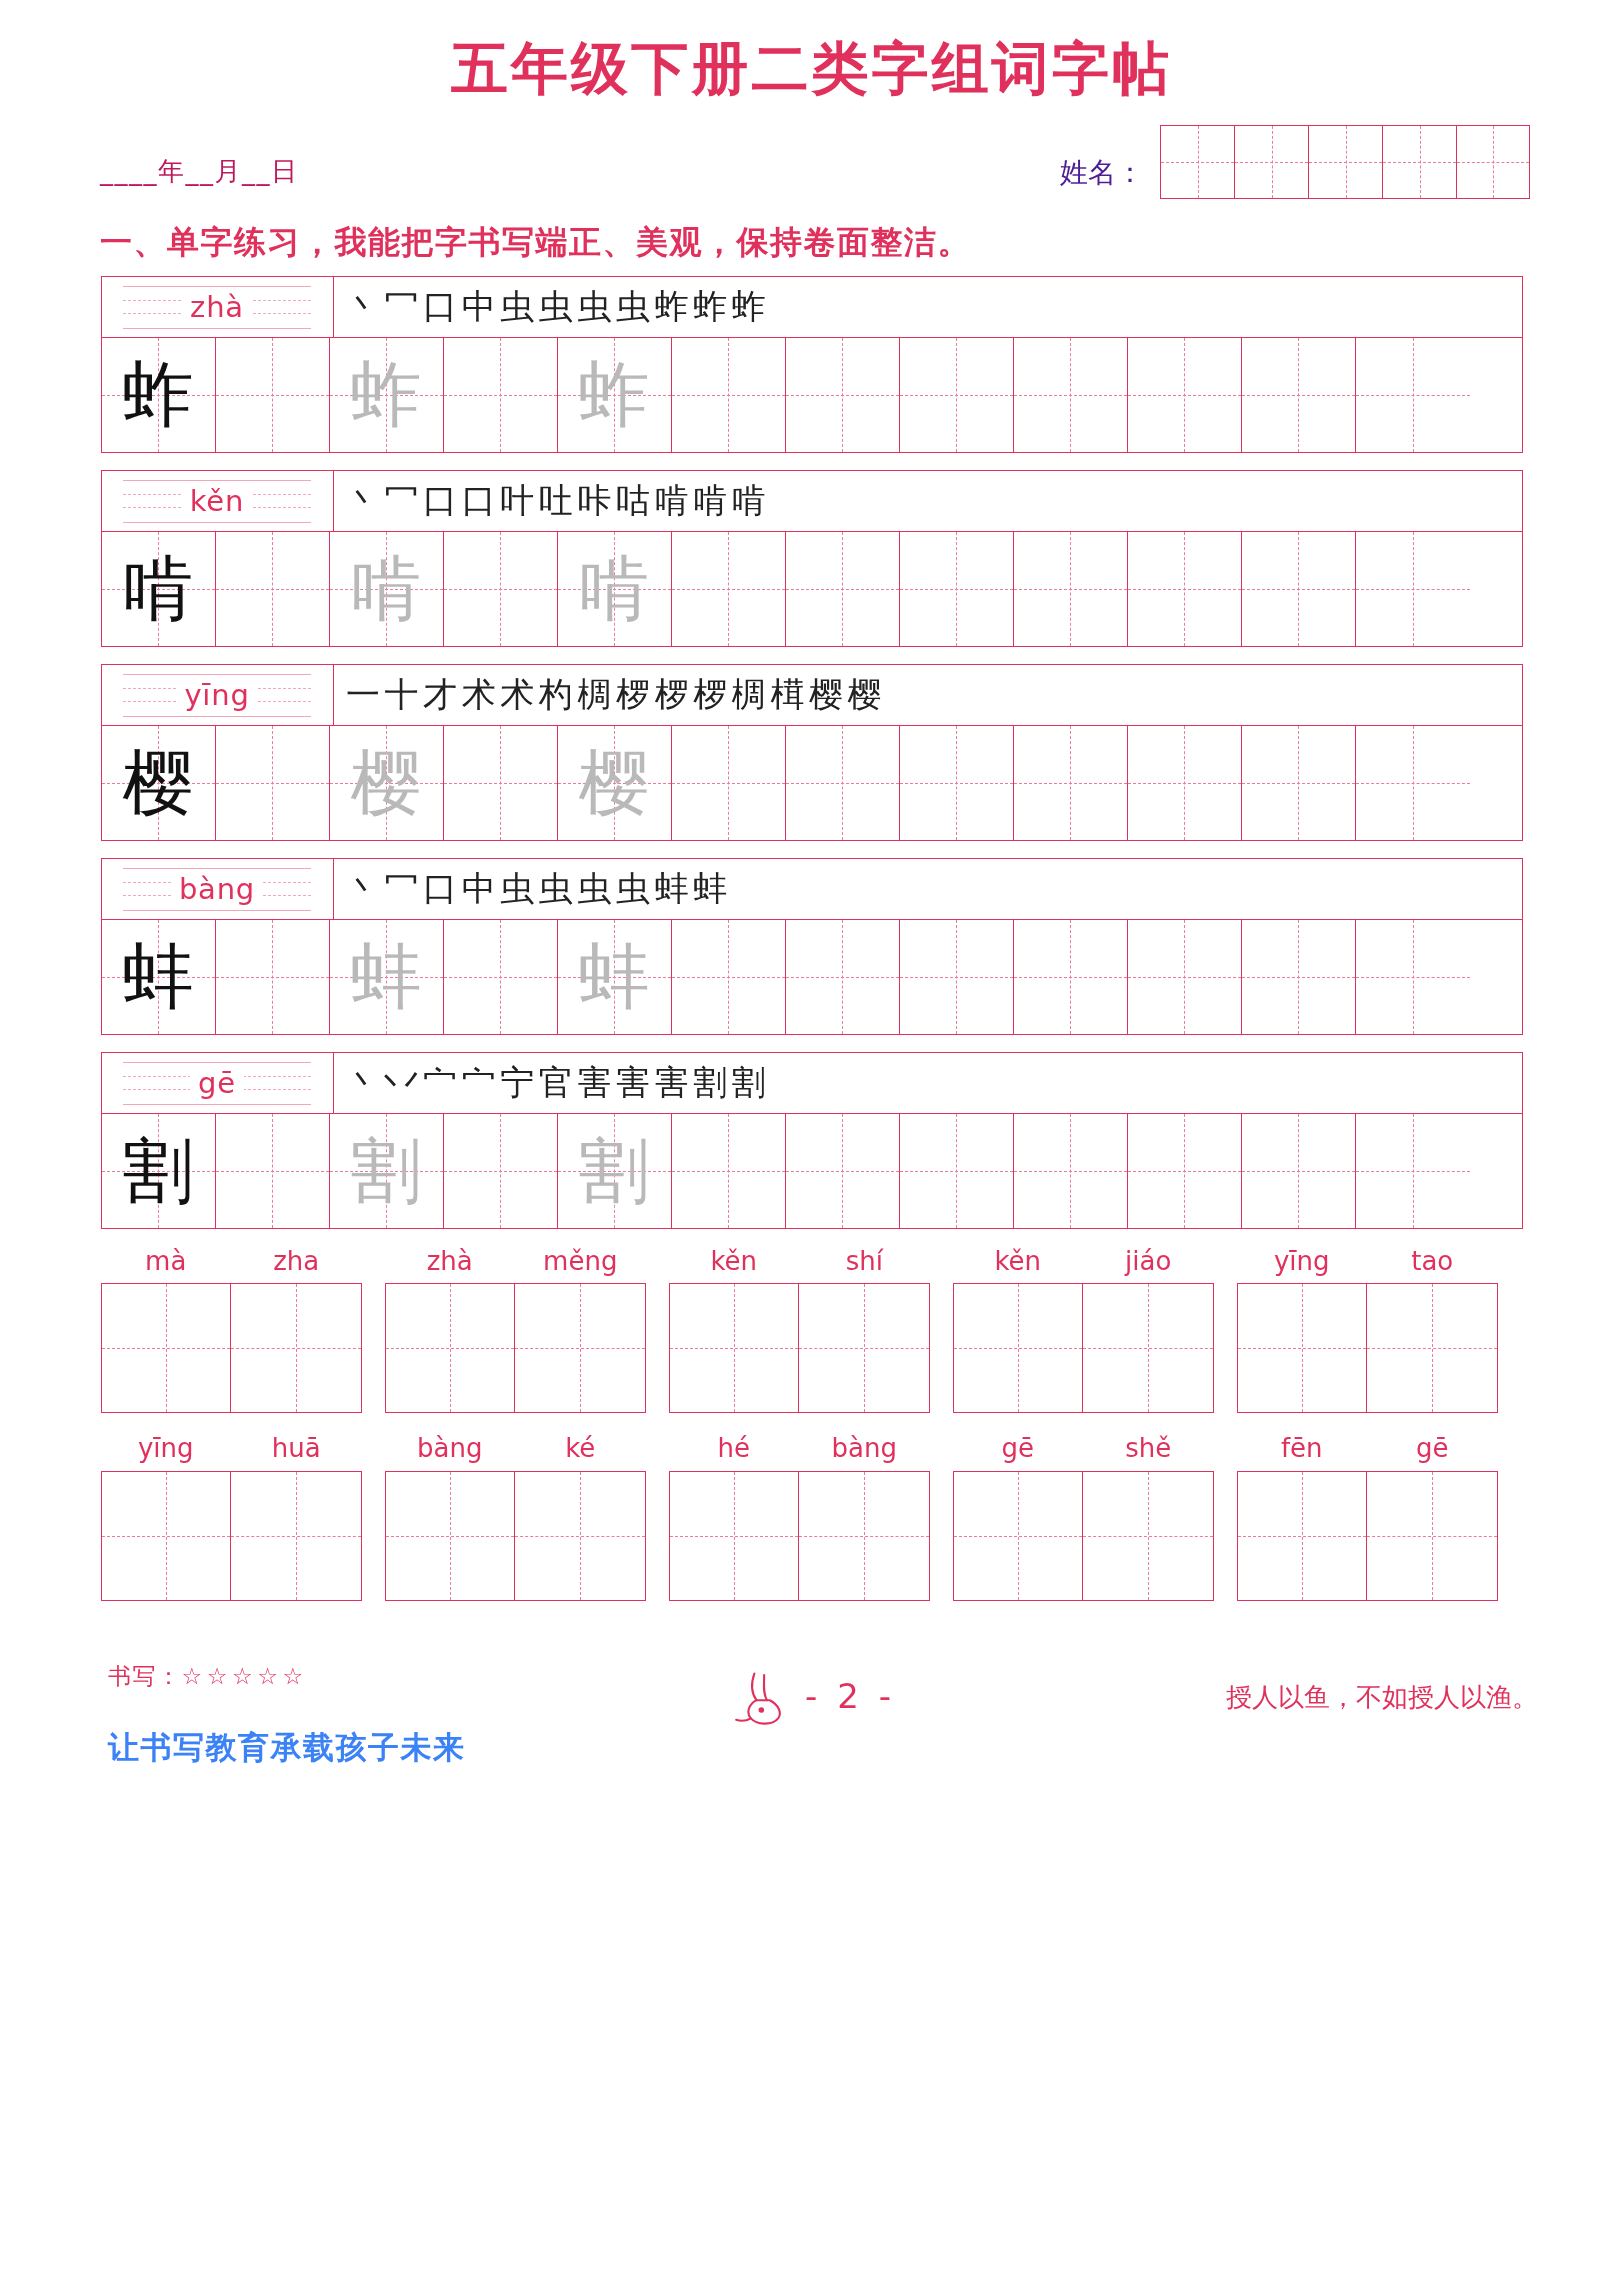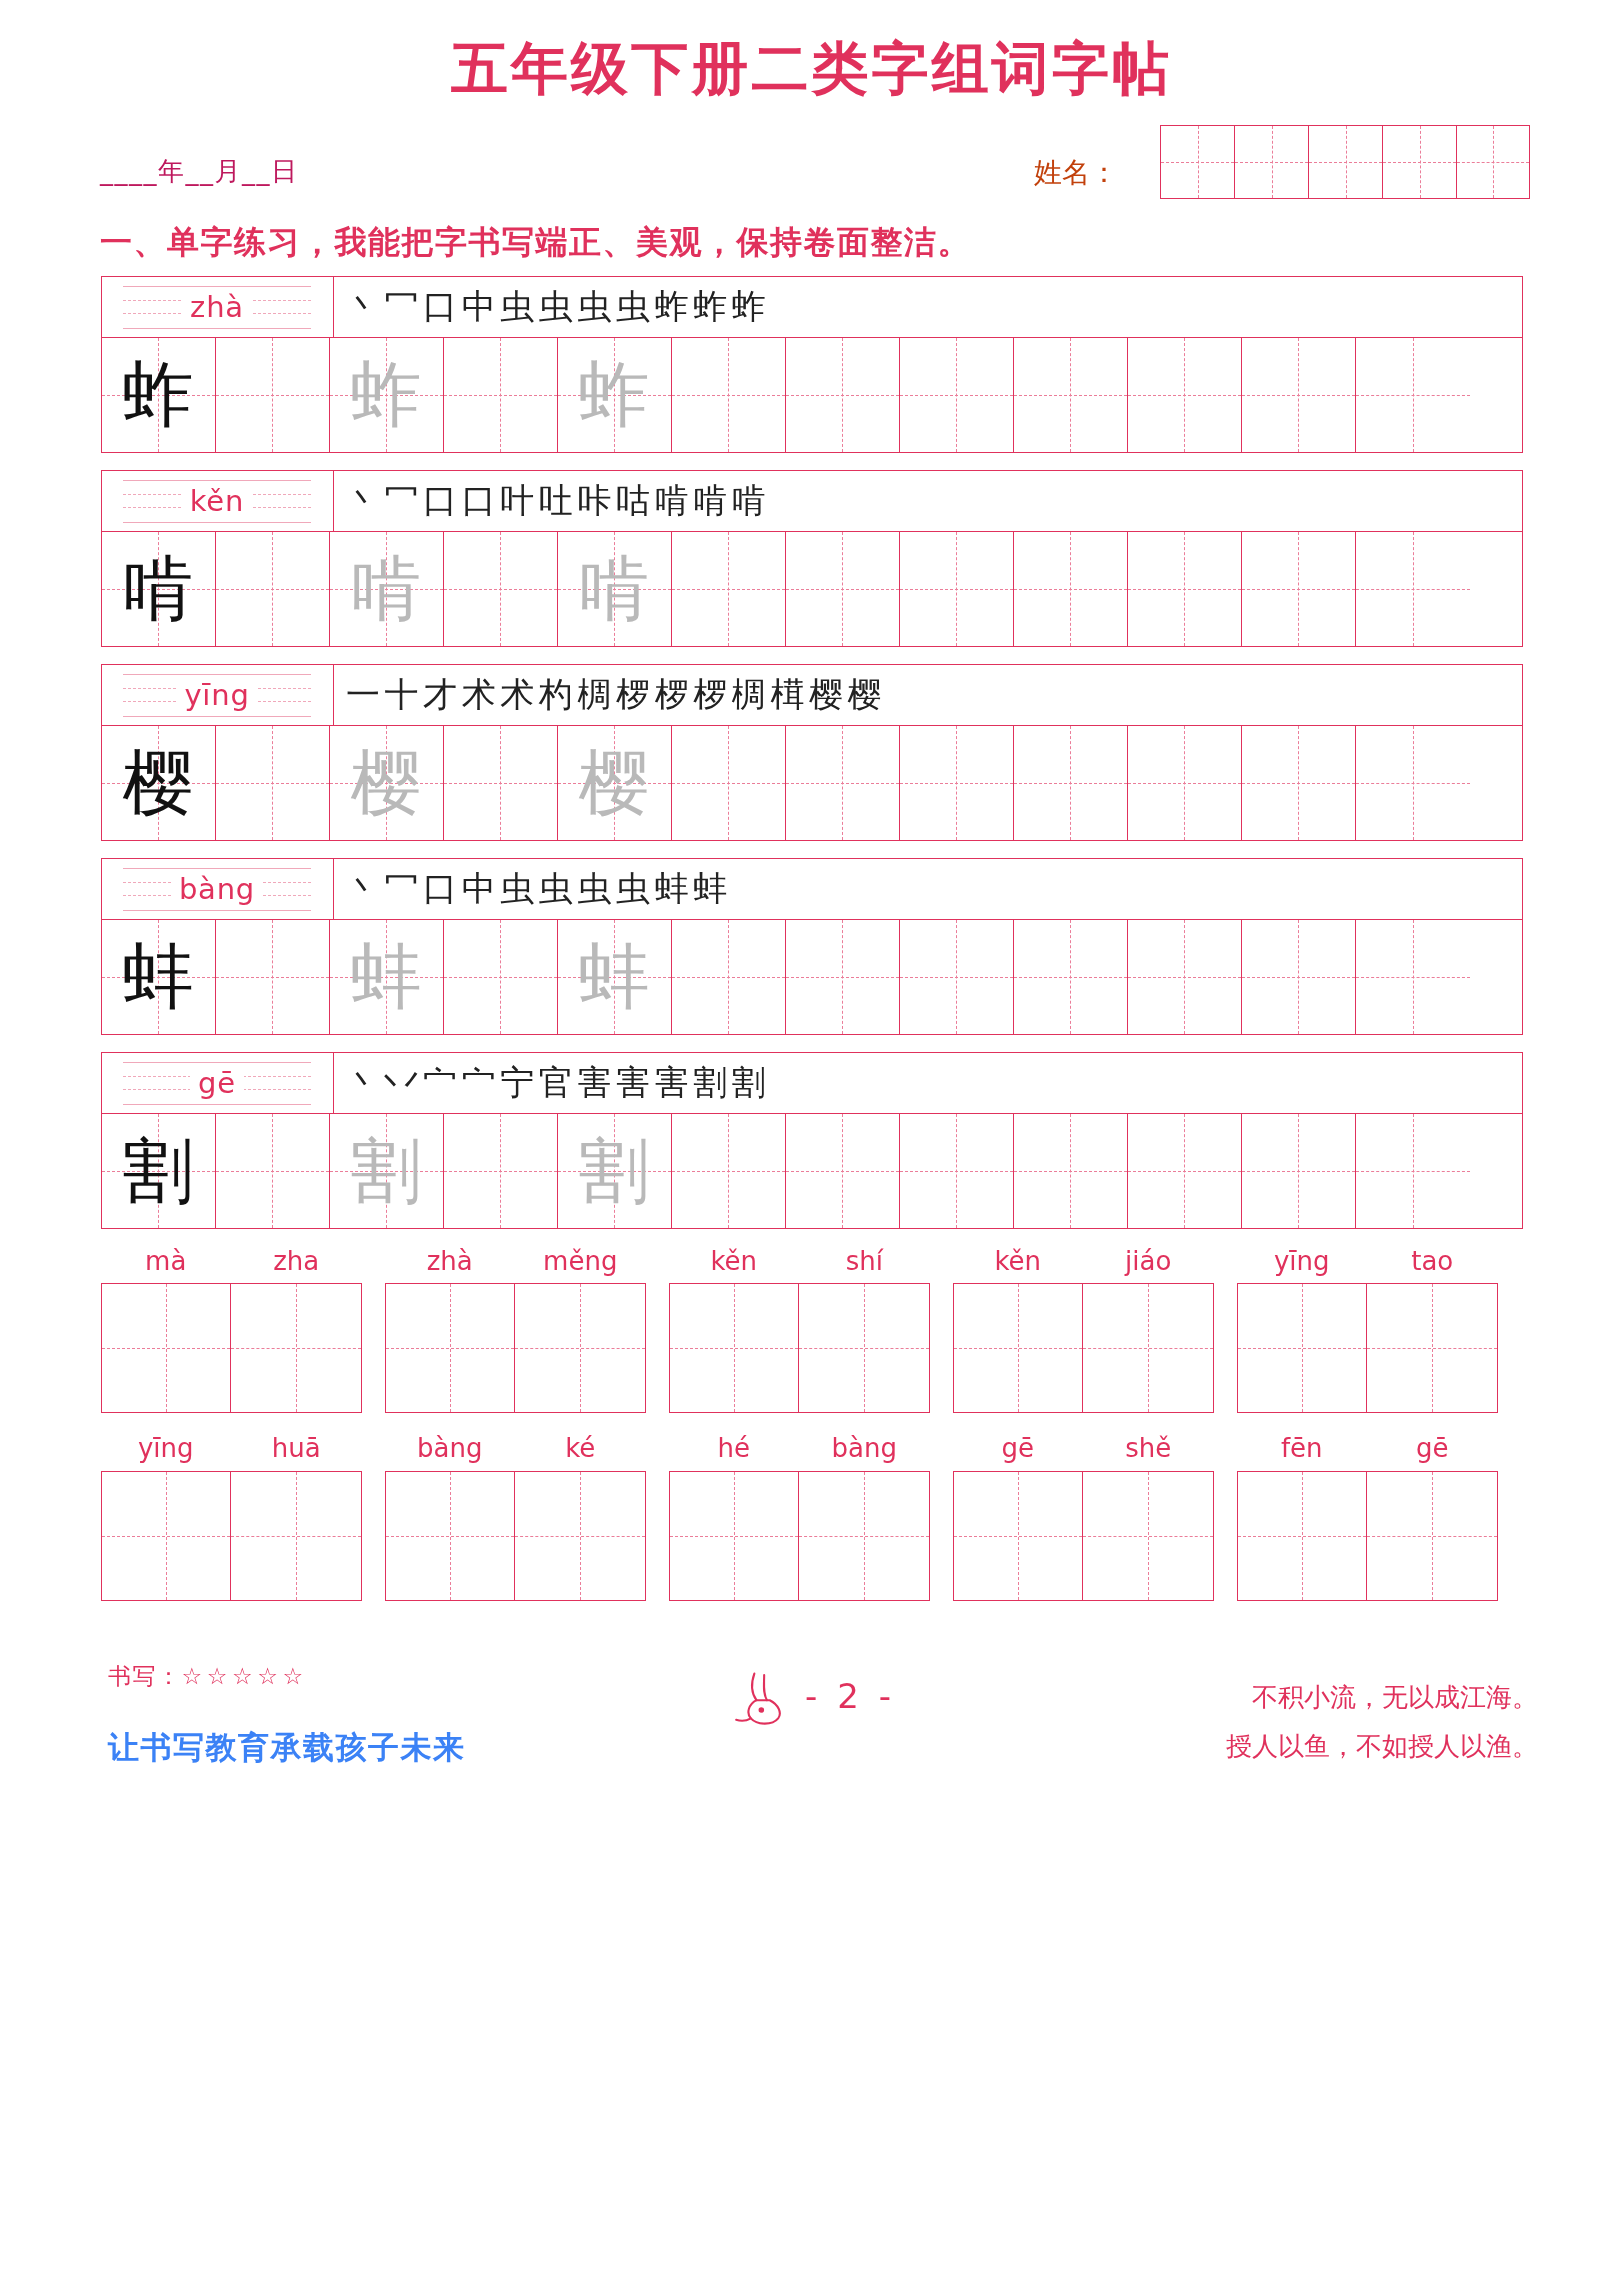--- a/index.html
+++ b/index.html
@@ -42,24 +42,24 @@
     position: absolute;
     left: 100px;
     top: 32px;
     font-size: 26px;
     color: #be185d;
     letter-spacing: 1.5px;
     font-family: "DejaVu Sans", sans-serif;
   }
   .name-label {
     position: absolute;
-    right: 505px;
+    right: 479px;
     top: 32px;
     font-size: 28px;
-    color: #c2410c;
+    color: #4c1d95;
     font-family: "DejaVu Sans", sans-serif;
   }
   .name-grid {
     position: absolute;
     right: 93px;
     top: 3.1px;
     display: flex;
   }
   .name-cell {
     width: 74px;
@@ -677,19 +677,18 @@
           <path d="M38 18 C33 32 34 46 41 56"></path>
           <path d="M52 20 C52 34 50 46 56 56"></path>
           <path d="M41 56 C30 62 26 74 33 82 C42 92 64 92 72 82 C78 74 72 62 60 56 Z"></path>
           <circle cx="48" cy="70" r="2.5" fill="#e0315c"></circle>
           <path d="M33 82 C26 86 18 86 12 84"></path>
         </g>
       </svg>
       <div class="f-page">- 2 -</div>
     </div>
     <div class="f-right">
-      <div>不积小流，无以成江海。</div>
       <div>授人以鱼，不如授人以渔。</div>
     </div>
   </div>
 
 </div>
 
 
 </body></html>

